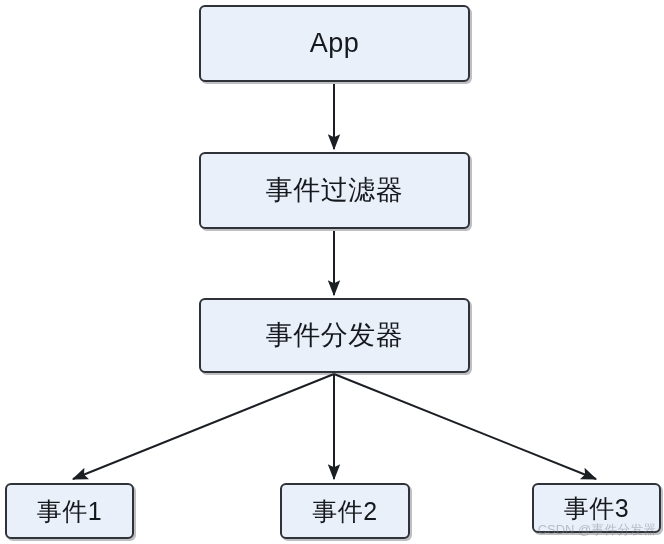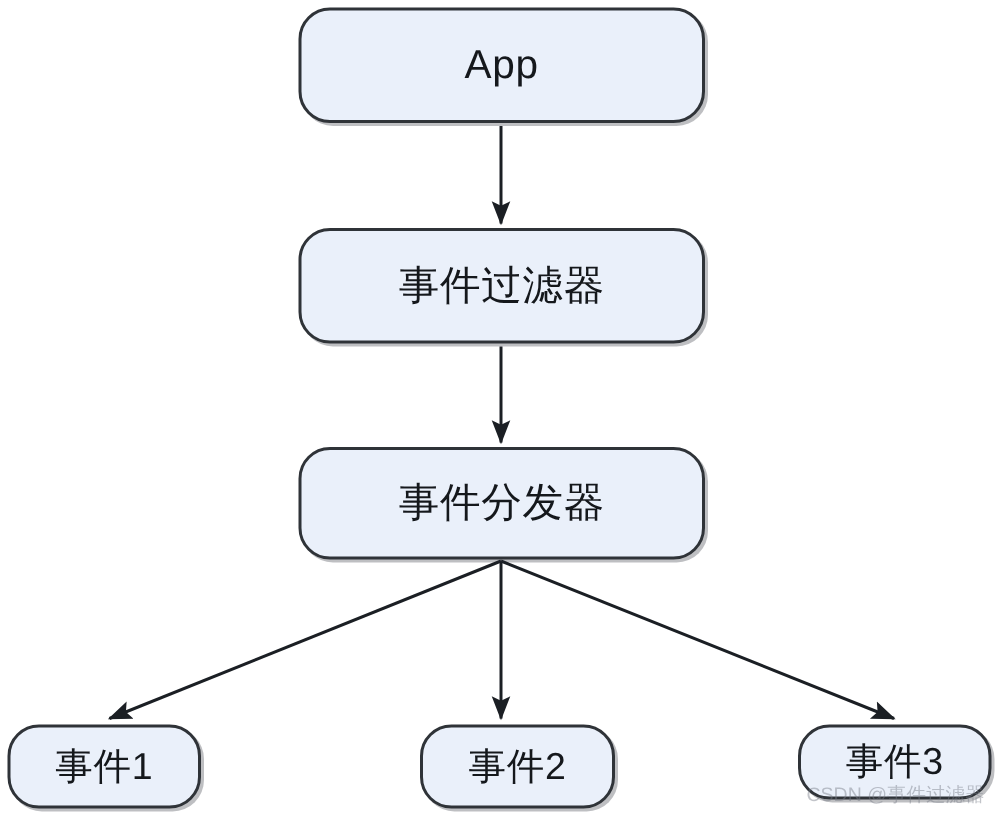--- a/index.html
+++ b/index.html
@@ -23,21 +23,21 @@
     top: 0;
     width: 664px;
     height: 544px;
     pointer-events: none;
   }
   .node {
     position: absolute;
     box-sizing: border-box;
     background: #eaf0fa;
     border: 2px solid #2f3338;
-    border-radius: 21px;
+    border-radius: 6px;
     display: flex;
     align-items: center;
     justify-content: center;
     color: #15181c;
     box-shadow: 2px 2px 0 rgba(40,44,52,0.30);
   }
   .node-label {
     font-size: 27px;
     line-height: 1;
     letter-spacing: 0.5px;
@@ -104,15 +104,15 @@
   </div>
 
   <div class="node small" id="node-event-2">
     <span class="node-label">事件2</span>
   </div>
 
   <div class="node small" id="node-event-3">
     <span class="node-label">事件3</span>
   </div>
 
-  <div id="watermark">CSDN @事件过滤器</div>
+  <div id="watermark">CSDN @事件分发器</div>
 
 </div>
 
 </body></html>

